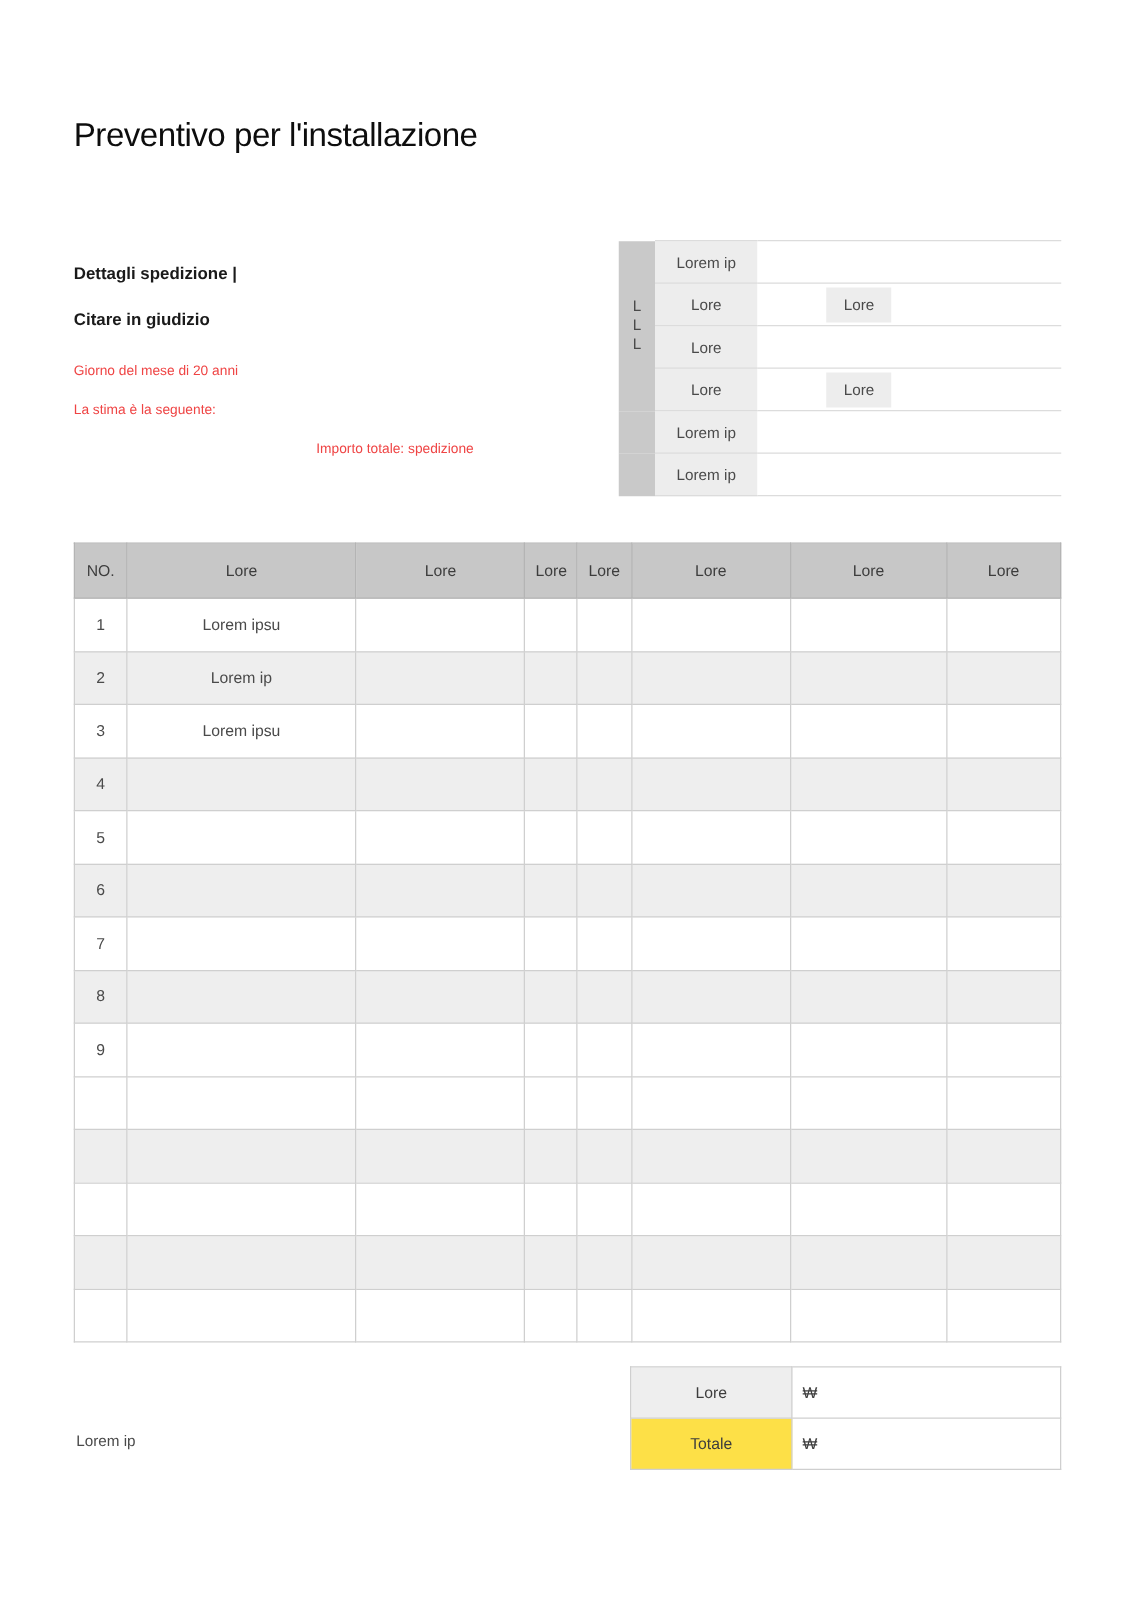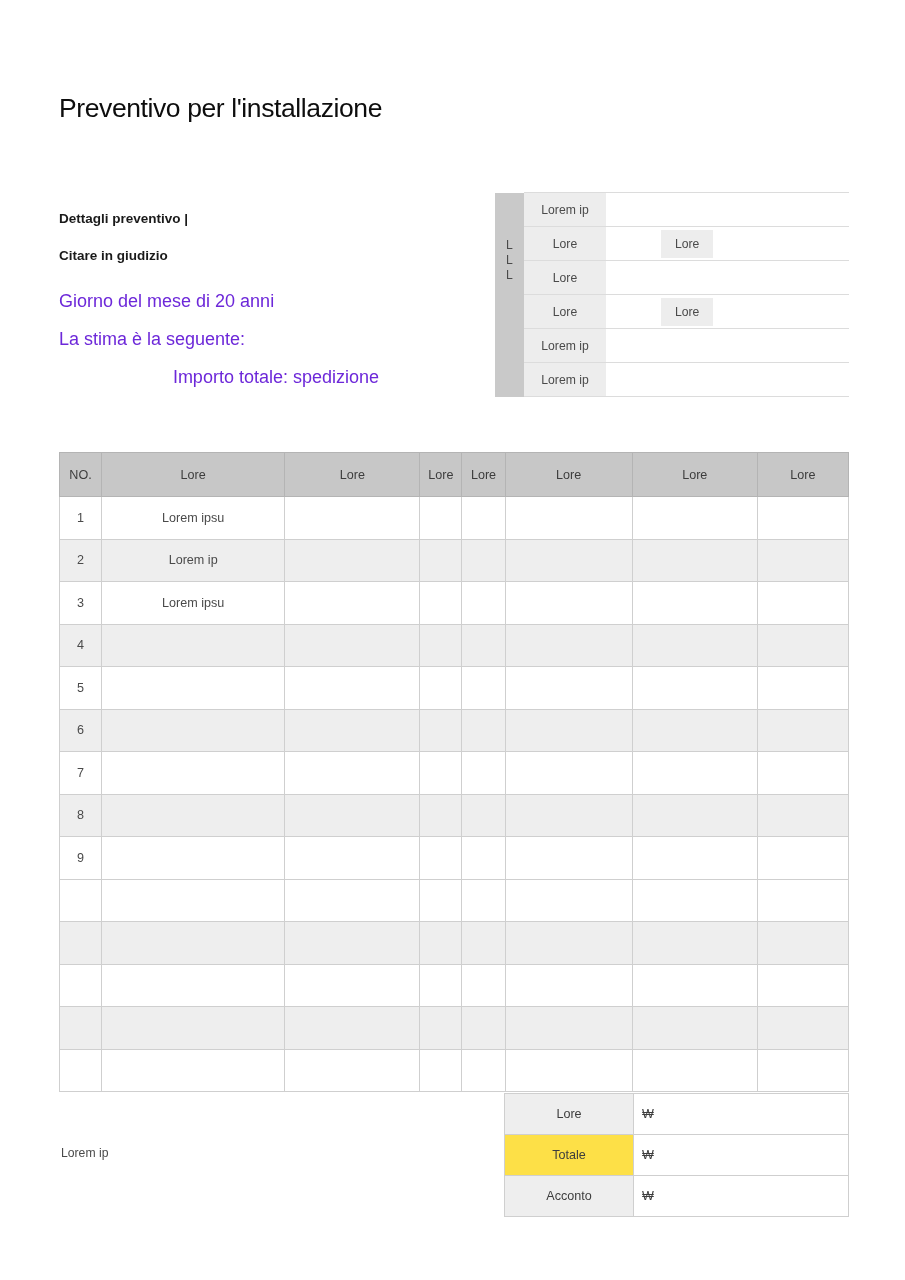--- a/index.html
+++ b/index.html
@@ -38,22 +38,22 @@
   .lb-head {
     font-size: 13.5px;
     font-weight: bold;
     color: #1a1a1a;
     line-height: 1;
     margin-bottom: 23px;
     white-space: nowrap;
   }
   .lb-head.second { margin-bottom: 30px; }
   .lb-line {
-    font-size: 18px;
-    color: #6d28d9;
+    font-size: 11px;
+    color: #ef4444;
     line-height: 1;
     margin-bottom: 20px;
     white-space: nowrap;
   }
   .lb-line:last-child { margin-bottom: 0; text-align: right; }
 
   
   .info-table {
     position: absolute;
     left: 495px;
@@ -106,21 +106,21 @@
     font-size: 12.2px;
     color: #4a4a4a;
     position: relative;
     left: 55px;
   }
 
   
   .items-table {
     position: absolute;
     left: 59px;
-    top: 452px;
+    top: 434px;
     width: 790px;
     border-collapse: collapse;
     table-layout: fixed;
   }
   .items-table th, .items-table td {
     border: 1px solid #cfcfcf;
     font-weight: normal;
     font-size: 12.6px;
     color: #4a4a4a;
     text-align: center;
@@ -177,21 +177,21 @@
     color: #4a4a4a;
     white-space: nowrap;
   }
 </style>
 </head>
 <body>
 
 <div class="doc-title">Preventivo per l'installazione</div>
 
 <div class="left-block">
-  <div class="lb-head">Dettagli preventivo |</div>
+  <div class="lb-head">Dettagli spedizione |</div>
   <div class="lb-head second">Citare in giudizio</div>
   <div class="lb-line">Giorno del mese di 20 anni</div>
   <div class="lb-line">La stima è la seguente:</div>
   <div class="lb-line">Importo totale: spedizione</div>
 </div>
 
 <table class="info-table">
   <tbody>
     <tr>
       <td class="it-side" rowspan="4">
@@ -411,20 +411,16 @@
 <table class="totals-table">
   <tbody id="totals-body">
       <tr class="shade">
         <td class="tt-label">Lore</td>
         <td class="tt-value">₩</td>
       </tr>
       <tr class="plain">
         <td class="tt-label">Totale</td>
         <td class="tt-value">₩</td>
       </tr>
-      <tr class="shade">
-        <td class="tt-label">Acconto</td>
-        <td class="tt-value">₩</td>
-      </tr>
     </tbody>
 </table>
 
 <div class="footer-note">Lorem ip</div>
 
 </body></html>

